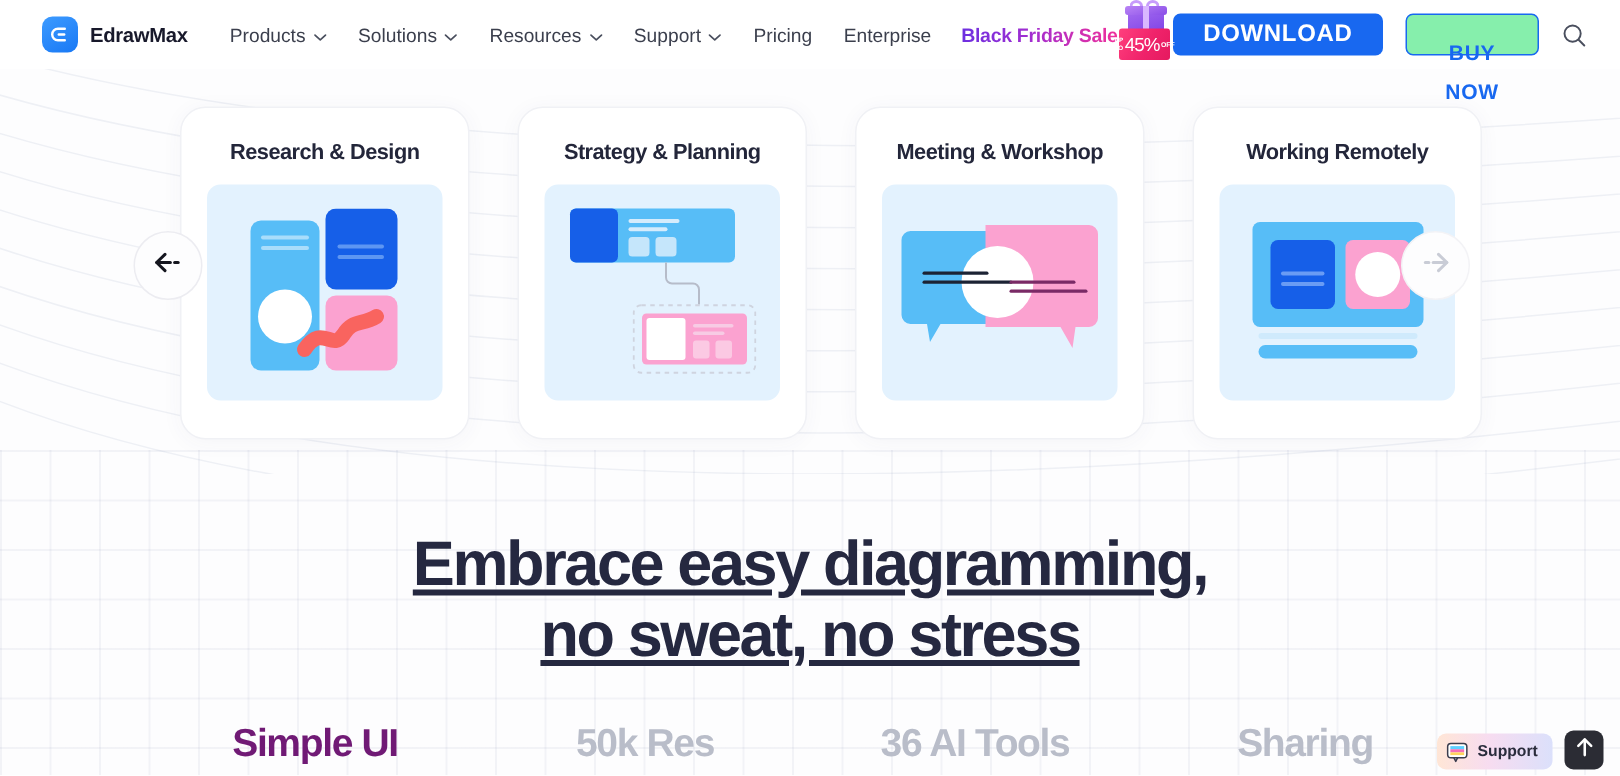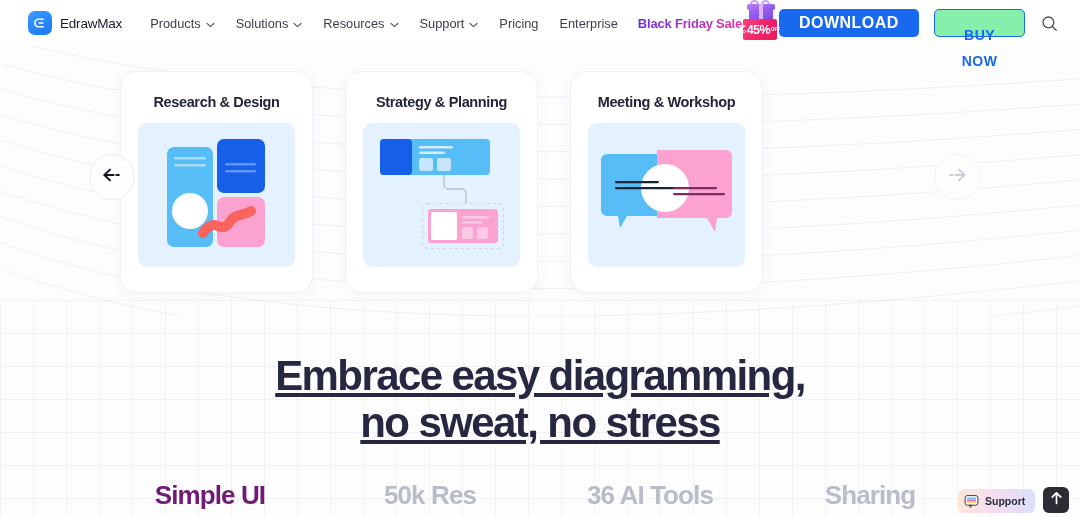--- a/index.html
+++ b/index.html
@@ -43,21 +43,21 @@
     display: flex; align-items: center;
     z-index: 20;
   }
   .brand { display: flex; align-items: center; gap: 8px; margin-left: 28px; }
   .logo-mark {
     width: 24px; height: 24px; border-radius: 7px;
     background: linear-gradient(150deg, #3d9bff 0%, #1878f5 100%);
     display: flex; align-items: center; justify-content: center;
     flex: none;
   }
-  .brand-name { font-size: 13.5px; font-weight: 400; letter-spacing: -.2px; color: #18192b; }
+  .brand-name { font-size: 13.5px; font-weight: 700; letter-spacing: -.2px; color: #18192b; }
 
   .nav { display: flex; align-items: center; gap: 21px; margin-left: 28px; }
   .nav-item {
     display: flex; align-items: center; gap: 5px;
     font-size: 12.8px; color: #3b3f4d; white-space: nowrap;
     cursor: pointer;
   }
   .chev { display: block; }
 
   .promo {
@@ -91,21 +91,21 @@
   .gift-bow-l { left: 7px; }
   .gift-bow-r { left: 18px; }
   .gift-badge {
     position: absolute; left: 0px; top: 17px; width: 34px; height: 21px;
     background: linear-gradient(120deg,#ff3f7d 0%, #f0236b 55%, #e5195f 100%);
     border-radius: 2px;
     display: flex; align-items: center; justify-content: center; gap: 1px;
     color: #fff;
   }
   .gift-badge .upto { font-size: 4.2px; font-weight: 700; line-height: 4.6px; text-align: right; }
-  .gift-badge .pct { font-size: 12.5px; font-weight: 700; letter-spacing: -.6px; }
+  .gift-badge .pct { font-size: 12.5px; font-weight: 400; letter-spacing: -.6px; }
   .gift-badge .off { font-size: 4.6px; font-weight: 700; }
 
   .hdr-actions { margin-left: auto; display: flex; align-items: center; gap: 15px; margin-right: 22px; }
   .btn-download {
     background: #1868f0; color: #fff;
     font-size: 16px; font-weight: 700; letter-spacing: .45px;
     padding: 0 20px; height: 28px; line-height: 28px;
     border-radius: 5px; border: none; cursor: pointer;
     font-family: inherit;
   }
@@ -361,20 +361,35 @@
             <path d="M133 8 a6 6 0 0 0 -6 -6 H58 v68 h50 l8 14 2 -14 h9 a6 6 0 0 0 6 -6 Z" fill="#fba2d0"></path>
             <circle cx="66" cy="40" r="24" fill="#ffffff"></circle>
             <rect x="16" y="33" width="44" height="2.2" rx="1.1" fill="#1c2334"></rect>
             <rect x="16" y="39" width="60" height="2.2" rx="1.1" fill="#1c2334"></rect>
             <rect x="74" y="39" width="44" height="2.2" rx="1.1" fill="#7a2a66"></rect>
             <rect x="74" y="45" width="52" height="2.2" rx="1.1" fill="#7a2a66"></rect>
           </svg>
         </div>
       </div>
 
+      <div class="card">
+        <div class="card-title">Working Remotely</div>
+        <div class="card-art">
+          <svg width="118" height="98" viewBox="0 0 118 98" fill="none">
+            <rect x="2" y="2" width="114" height="70" rx="5" fill="#57bdf7"></rect>
+            <rect x="14" y="14" width="43" height="46" rx="5" fill="#165fe8"></rect>
+            <rect x="21" y="35" width="29" height="2.6" rx="1.3" fill="#6a9cf4"></rect>
+            <rect x="21" y="42" width="29" height="2.6" rx="1.3" fill="#6a9cf4"></rect>
+            <rect x="64" y="14" width="43" height="46" rx="5" fill="#fba2d0"></rect>
+            <circle cx="85.5" cy="37" r="15" fill="#ffffff"></circle>
+            <rect x="6" y="76" width="106" height="4" rx="2" fill="#cfeafc"></rect>
+            <rect x="6" y="84" width="106" height="9" rx="4.5" fill="#57bdf7"></rect>
+          </svg>
+        </div>
+      </div>
 
     </div>
 
     <div class="nav-arrow right">
       <span>
         <svg width="20" height="14" viewBox="0 0 20 14" fill="none">
           <path d="M12 1.6 17.6 7 12 12.4" stroke="#c9ccd6" stroke-width="2" stroke-linecap="round" stroke-linejoin="round"></path>
           <path d="M17.4 7h-9" stroke="#c9ccd6" stroke-width="2" stroke-linecap="round"></path>
           <path d="M5.6 7H3.2" stroke="#c9ccd6" stroke-width="2" stroke-linecap="round"></path>
         </svg>

